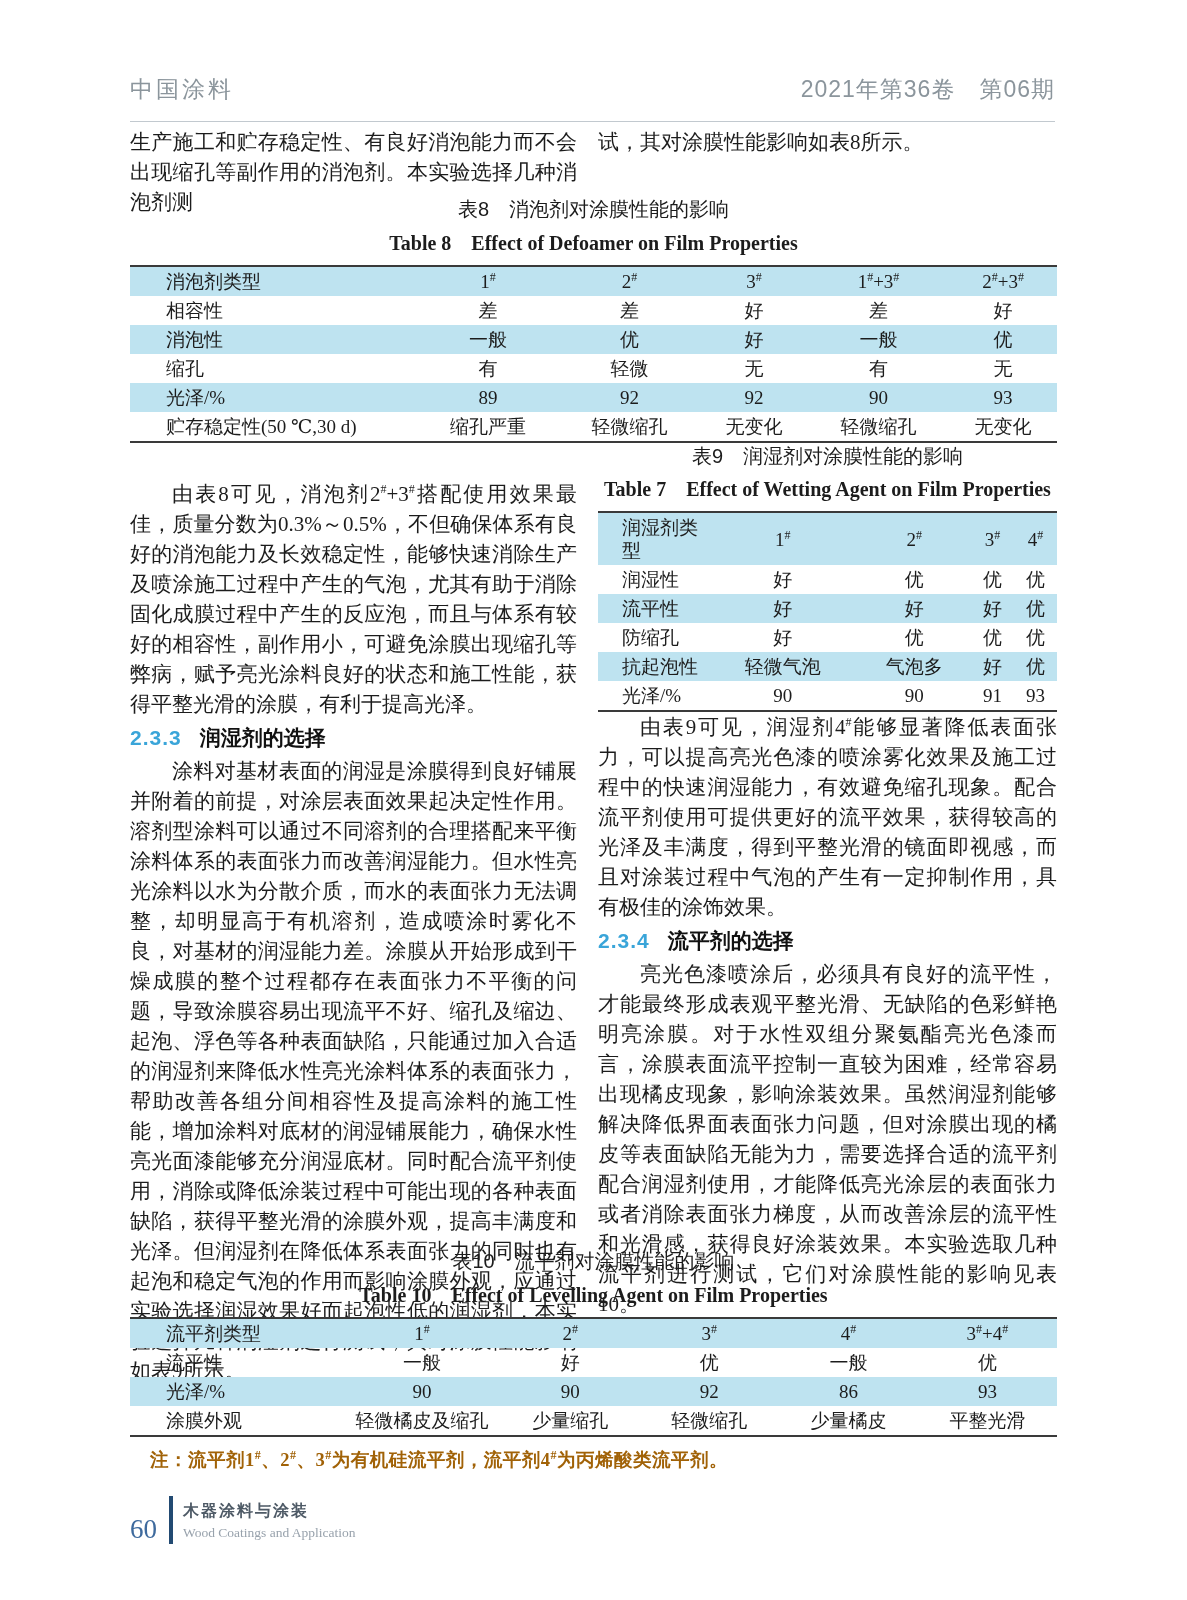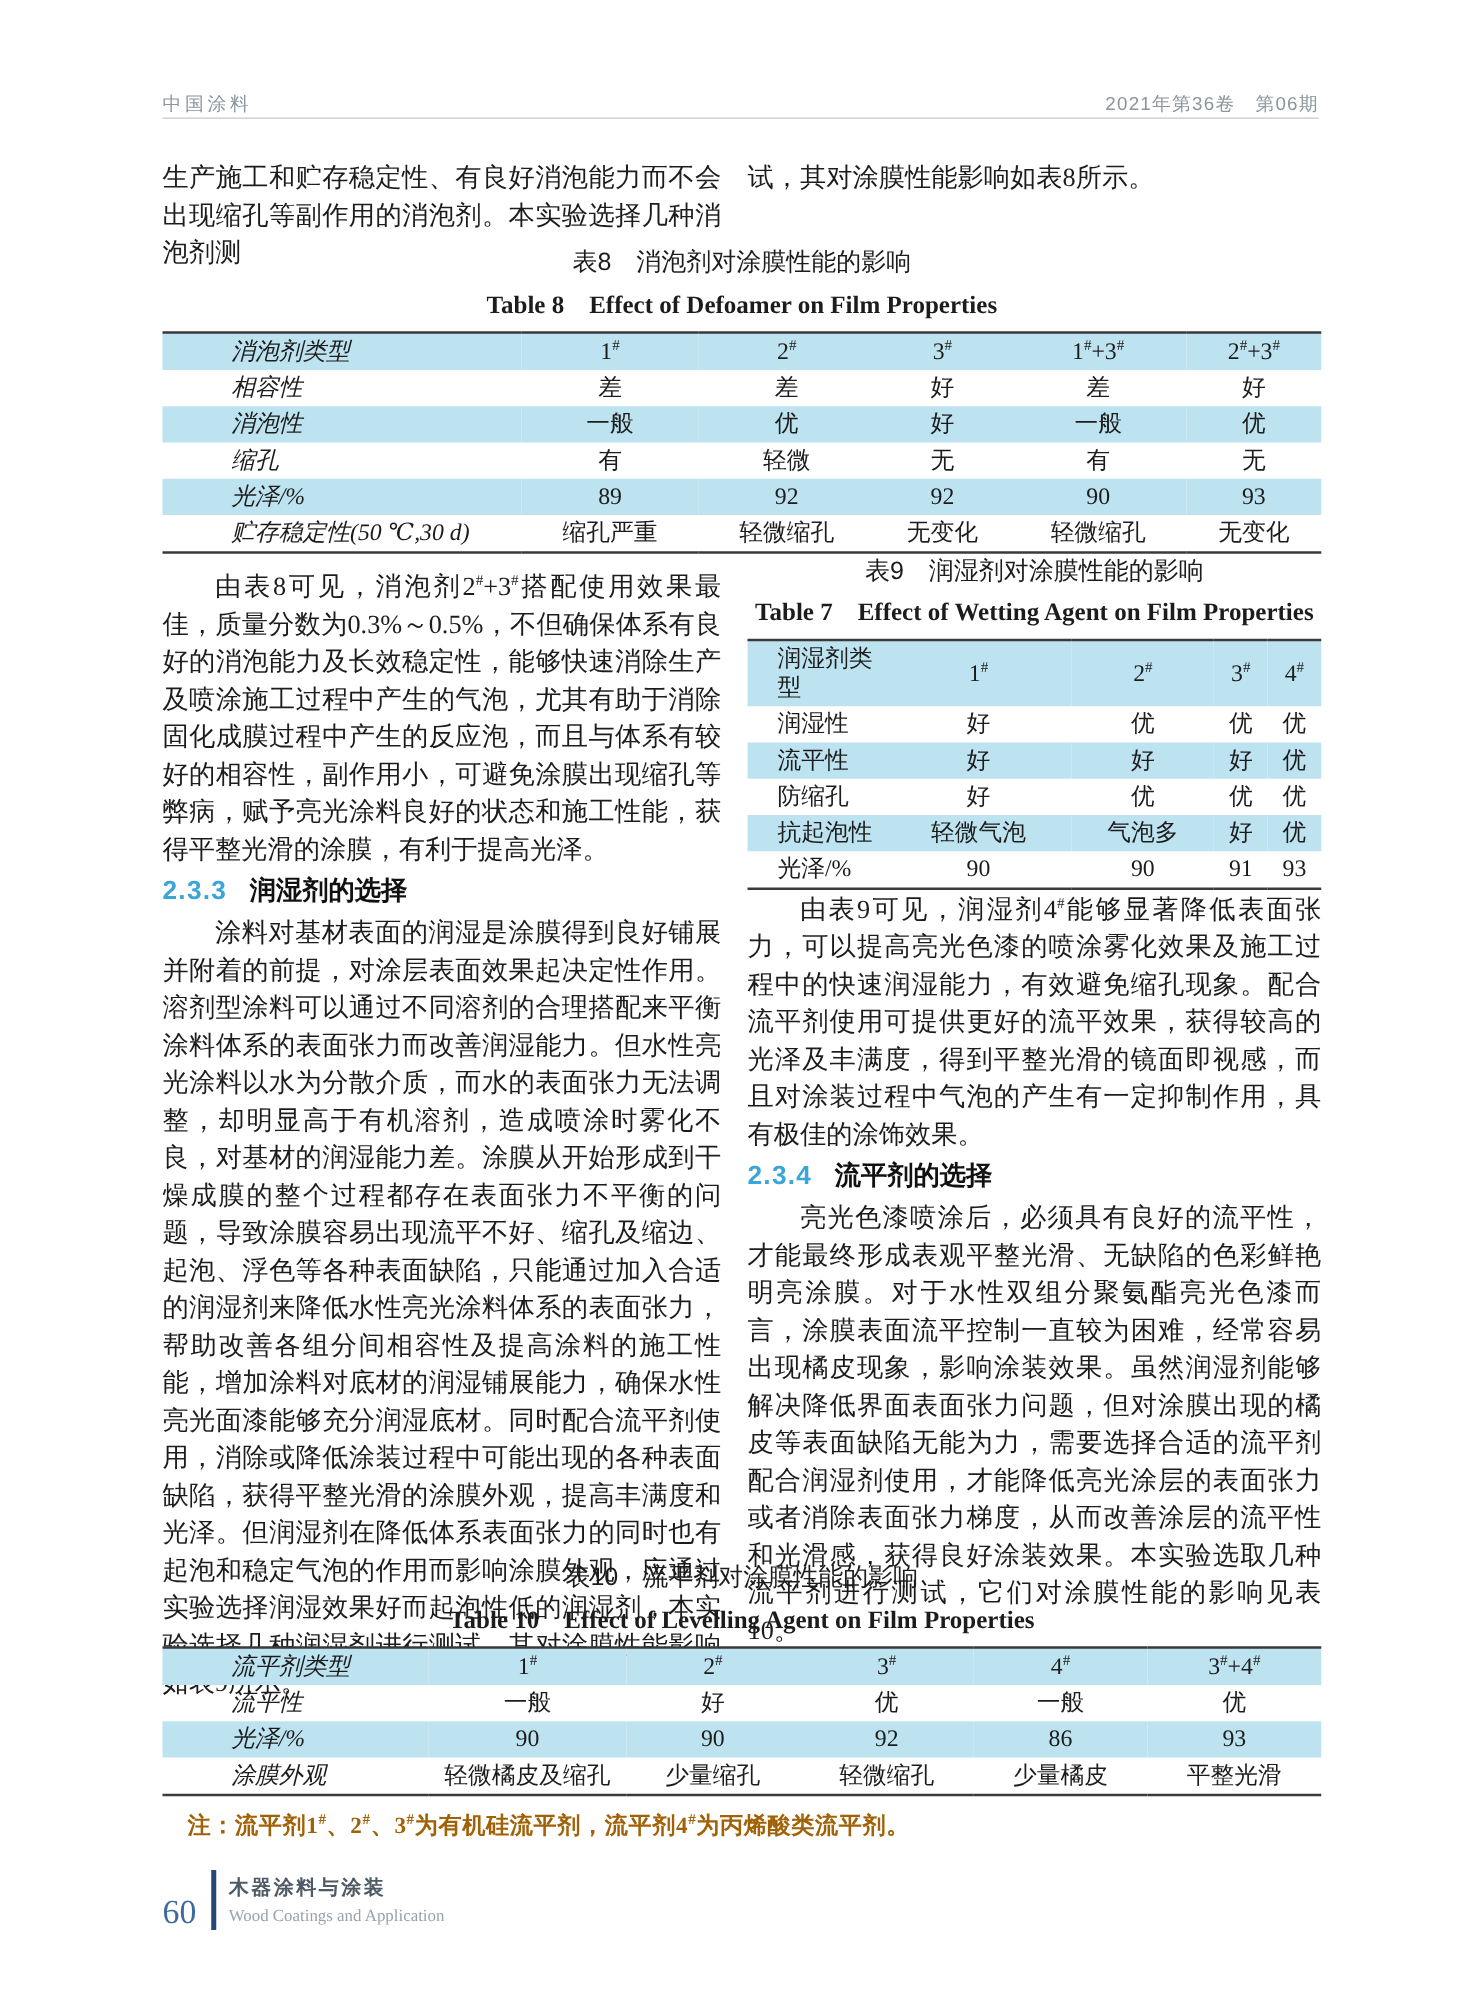--- a/index.html
+++ b/index.html
@@ -8,22 +8,22 @@
     width:1187px;height:1600px;
     background:#ffffff;
     overflow:hidden;
     font-family:"Liberation Serif","DejaVu Serif",serif;
     color:#1c1c1c;
   }
   
   .page-header{
     position:absolute;top:74px;left:130px;right:132px;
     display:flex;justify-content:space-between;align-items:flex-end;
-    padding-bottom:1px;border-bottom:1px solid #c2c9cf;
-    color:#8b959c;font-size:15px;letter-spacing:3px;
+    padding-bottom:16px;border-bottom:1px solid #c2c9cf;
+    color:#8b959c;font-size:23px;letter-spacing:3px;
     font-family:"Liberation Sans","DejaVu Sans",sans-serif;
   }
   .page-header .issue{letter-spacing:1px;}
   
   .row1{position:absolute;top:127px;left:130px;right:130px;display:flex;gap:21px;}
   .row1 .colL{width:447px;}
   .row1 .colR{width:459px;}
   p.body-text{
     margin:0;font-size:21px;line-height:30px;text-align:justify;
   }
@@ -43,34 +43,34 @@
     width:100%;border-collapse:collapse;
     border-top:2px solid #3a3a3a;border-bottom:2px solid #3a3a3a;
     font-size:19px;
   }
   table.data-table th,table.data-table td{
     font-weight:normal;text-align:center;padding:3px 2px;line-height:23px;
   }
   table.data-table thead tr{background:#bee3f0;}
   table.data-table tbody tr:nth-child(even){background:#bee3f0;}
   table.data-table .lbl{text-align:left;}
-  .t8 .lbl,.t10 .lbl{padding-left:55px;font-style:italic;}
+  .t8 .lbl,.t10 .lbl{padding-left:36px;}
   .t9 .lbl{padding-left:24px;}
   .t8 th:nth-child(1){width:31%;}
   .t9 th:nth-child(1){width:24%;}
   .t10 th:nth-child(1){width:23%;}
   .t10 th:nth-child(2){width:17%;}
   sup{font-size:12px;line-height:0;}
   .tbl-note{
     margin:10px 0 0 20px;font-size:18.5px;color:#a16207;font-weight:bold;
     letter-spacing:0.5px;
   }
   
   .row2{position:absolute;top:443px;left:130px;right:130px;display:flex;gap:21px;}
-  .row2 .colL{width:447px;padding-top:11px;}
+  .row2 .colL{width:447px;margin-top:36px;}
   .row2 .colR{width:459px;}
   .sec-heading{
     margin:4px 0 3px 0;font-size:21px;line-height:30px;
     font-family:"Liberation Sans","DejaVu Sans",sans-serif;font-weight:bold;
   }
   .sec-num{color:#3aa5d9;margin-right:18px;letter-spacing:1px;}
   .sec-title{color:#111;}
   .t9block .cap-cn{margin-bottom:6px;}
   .after-t9{margin-top:58px;}
   

